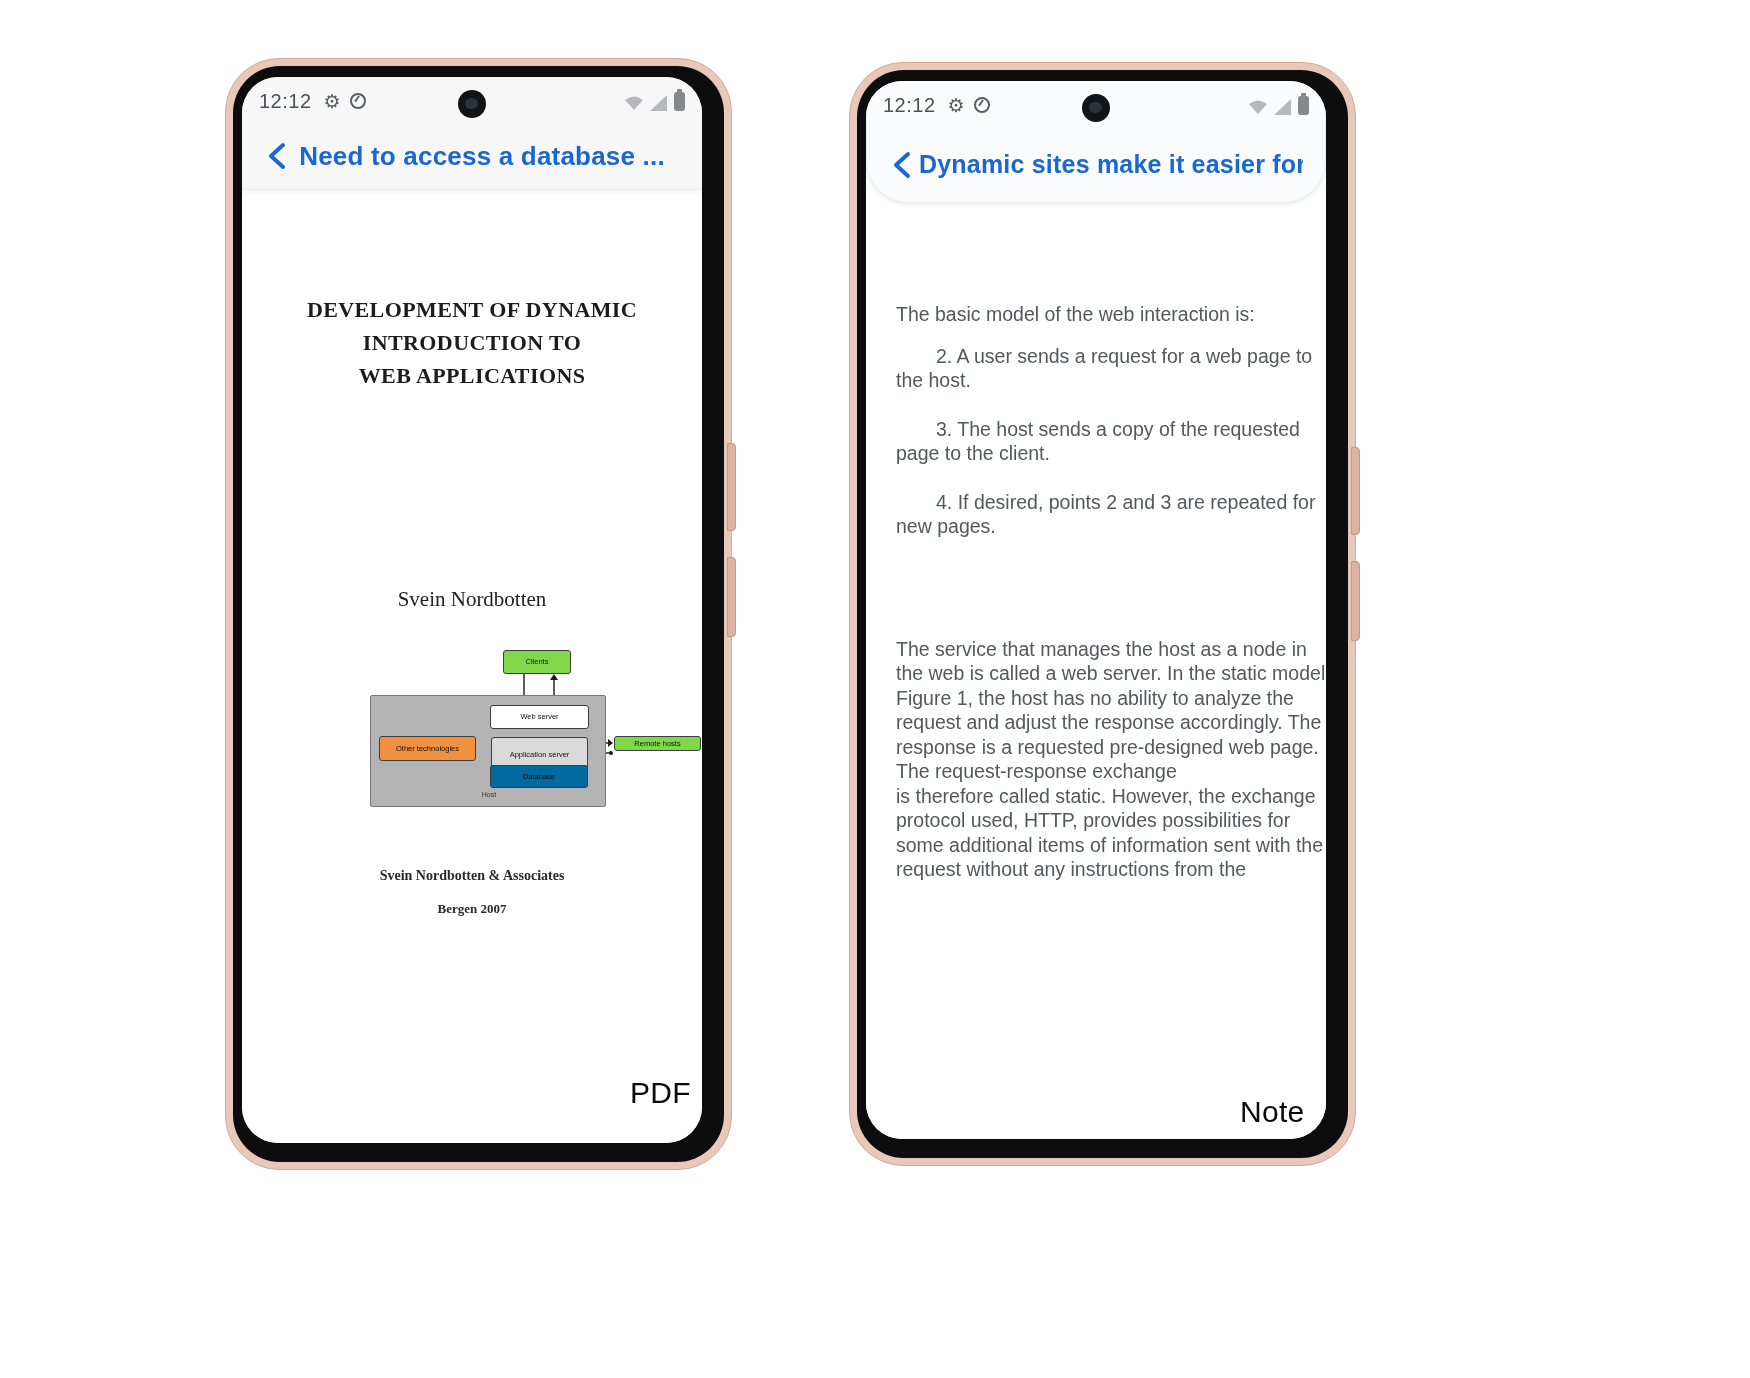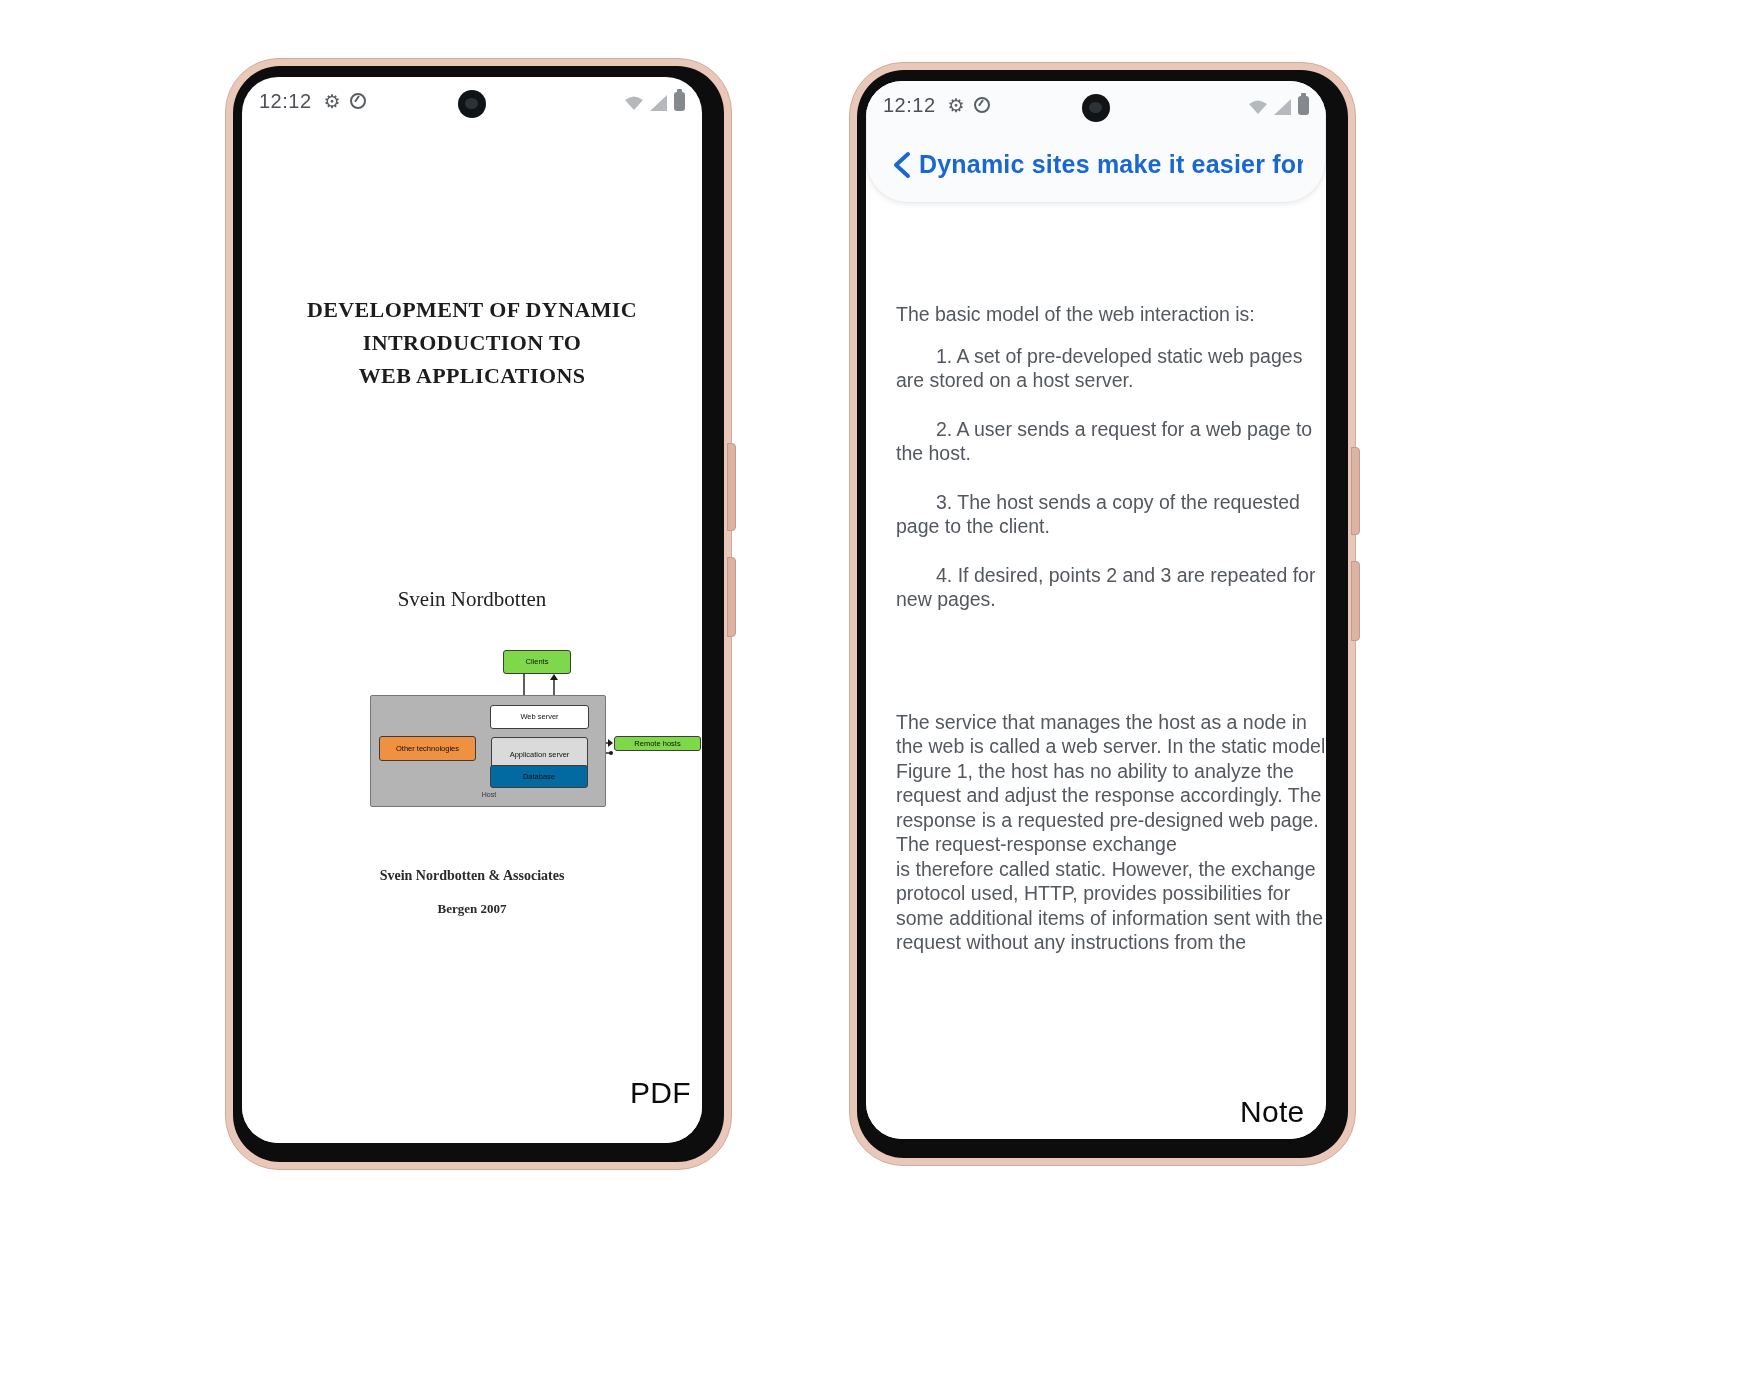--- a/index.html
+++ b/index.html
@@ -124,20 +124,28 @@
             </span>
             <span class="st-signal">
               <svg width="18" height="16" viewBox="0 0 18 16">
                   <path d="M17 0 L17 16 L0 16 Z" fill="#b5b9bd"></path>
                 </svg>
             </span>
             <span class="st-batt"></span>
           </span>
         </div>
 
+        <div class="appbar appbar-left">
+          <span class="back">
+            <svg width="22" height="30" viewBox="0 0 22 30">
+                <polyline points="17,4 5,15 17,26" fill="none" stroke="#1967d2" stroke-width="4" stroke-linecap="round" stroke-linejoin="round"></polyline>
+              </svg>
+          </span>
+          <span class="appbar-title">Need to access a database ...</span>
+        </div>
 
         <div class="pdf-body">
           <div class="pdf-title">
             <div>DEVELOPMENT OF DYNAMIC</div>
             <div>INTRODUCTION TO</div>
             <div>WEB APPLICATIONS</div>
           </div>
 
           <div class="pdf-author">Svein Nordbotten</div>
 
@@ -225,21 +233,20 @@
             <svg width="22" height="30" viewBox="0 0 22 30">
                 <polyline points="17,4 5,15 17,26" fill="none" stroke="#1967d2" stroke-width="4" stroke-linecap="round" stroke-linejoin="round"></polyline>
               </svg>
           </span>
           <span class="appbar-title">Dynamic sites make it easier for...</span>
         </div>
 
         <div class="note-body">
           <div class="note-text">
             <p class="note-intro">The basic model of the web interaction is:</p>
-            <p class="note-item">1. A set of pre-developed static web pages are stored on a host server.</p>
             <p class="note-item">2. A user sends a request for a web page to the host.</p>
             <p class="note-item">3. The host sends a copy of the requested page to the client.</p>
             <p class="note-item">4. If desired, points 2 and 3 are repeated for new pages.</p>
             <p class="note-para1">The service that manages the host as a node in the web is called a web server. In the static model, Figure 1, the host has no ability to analyze the request and adjust the response accordingly. The response is a requested pre-designed web page. The request-response exchange</p>
             <p class="note-para2">is therefore called static. However, the exchange protocol used, HTTP, provides possibilities for some additional items of information sent with the request without any instructions from the</p>
           </div>
           <div class="corner-label note">Note</div>
         </div>
 
       </div>

